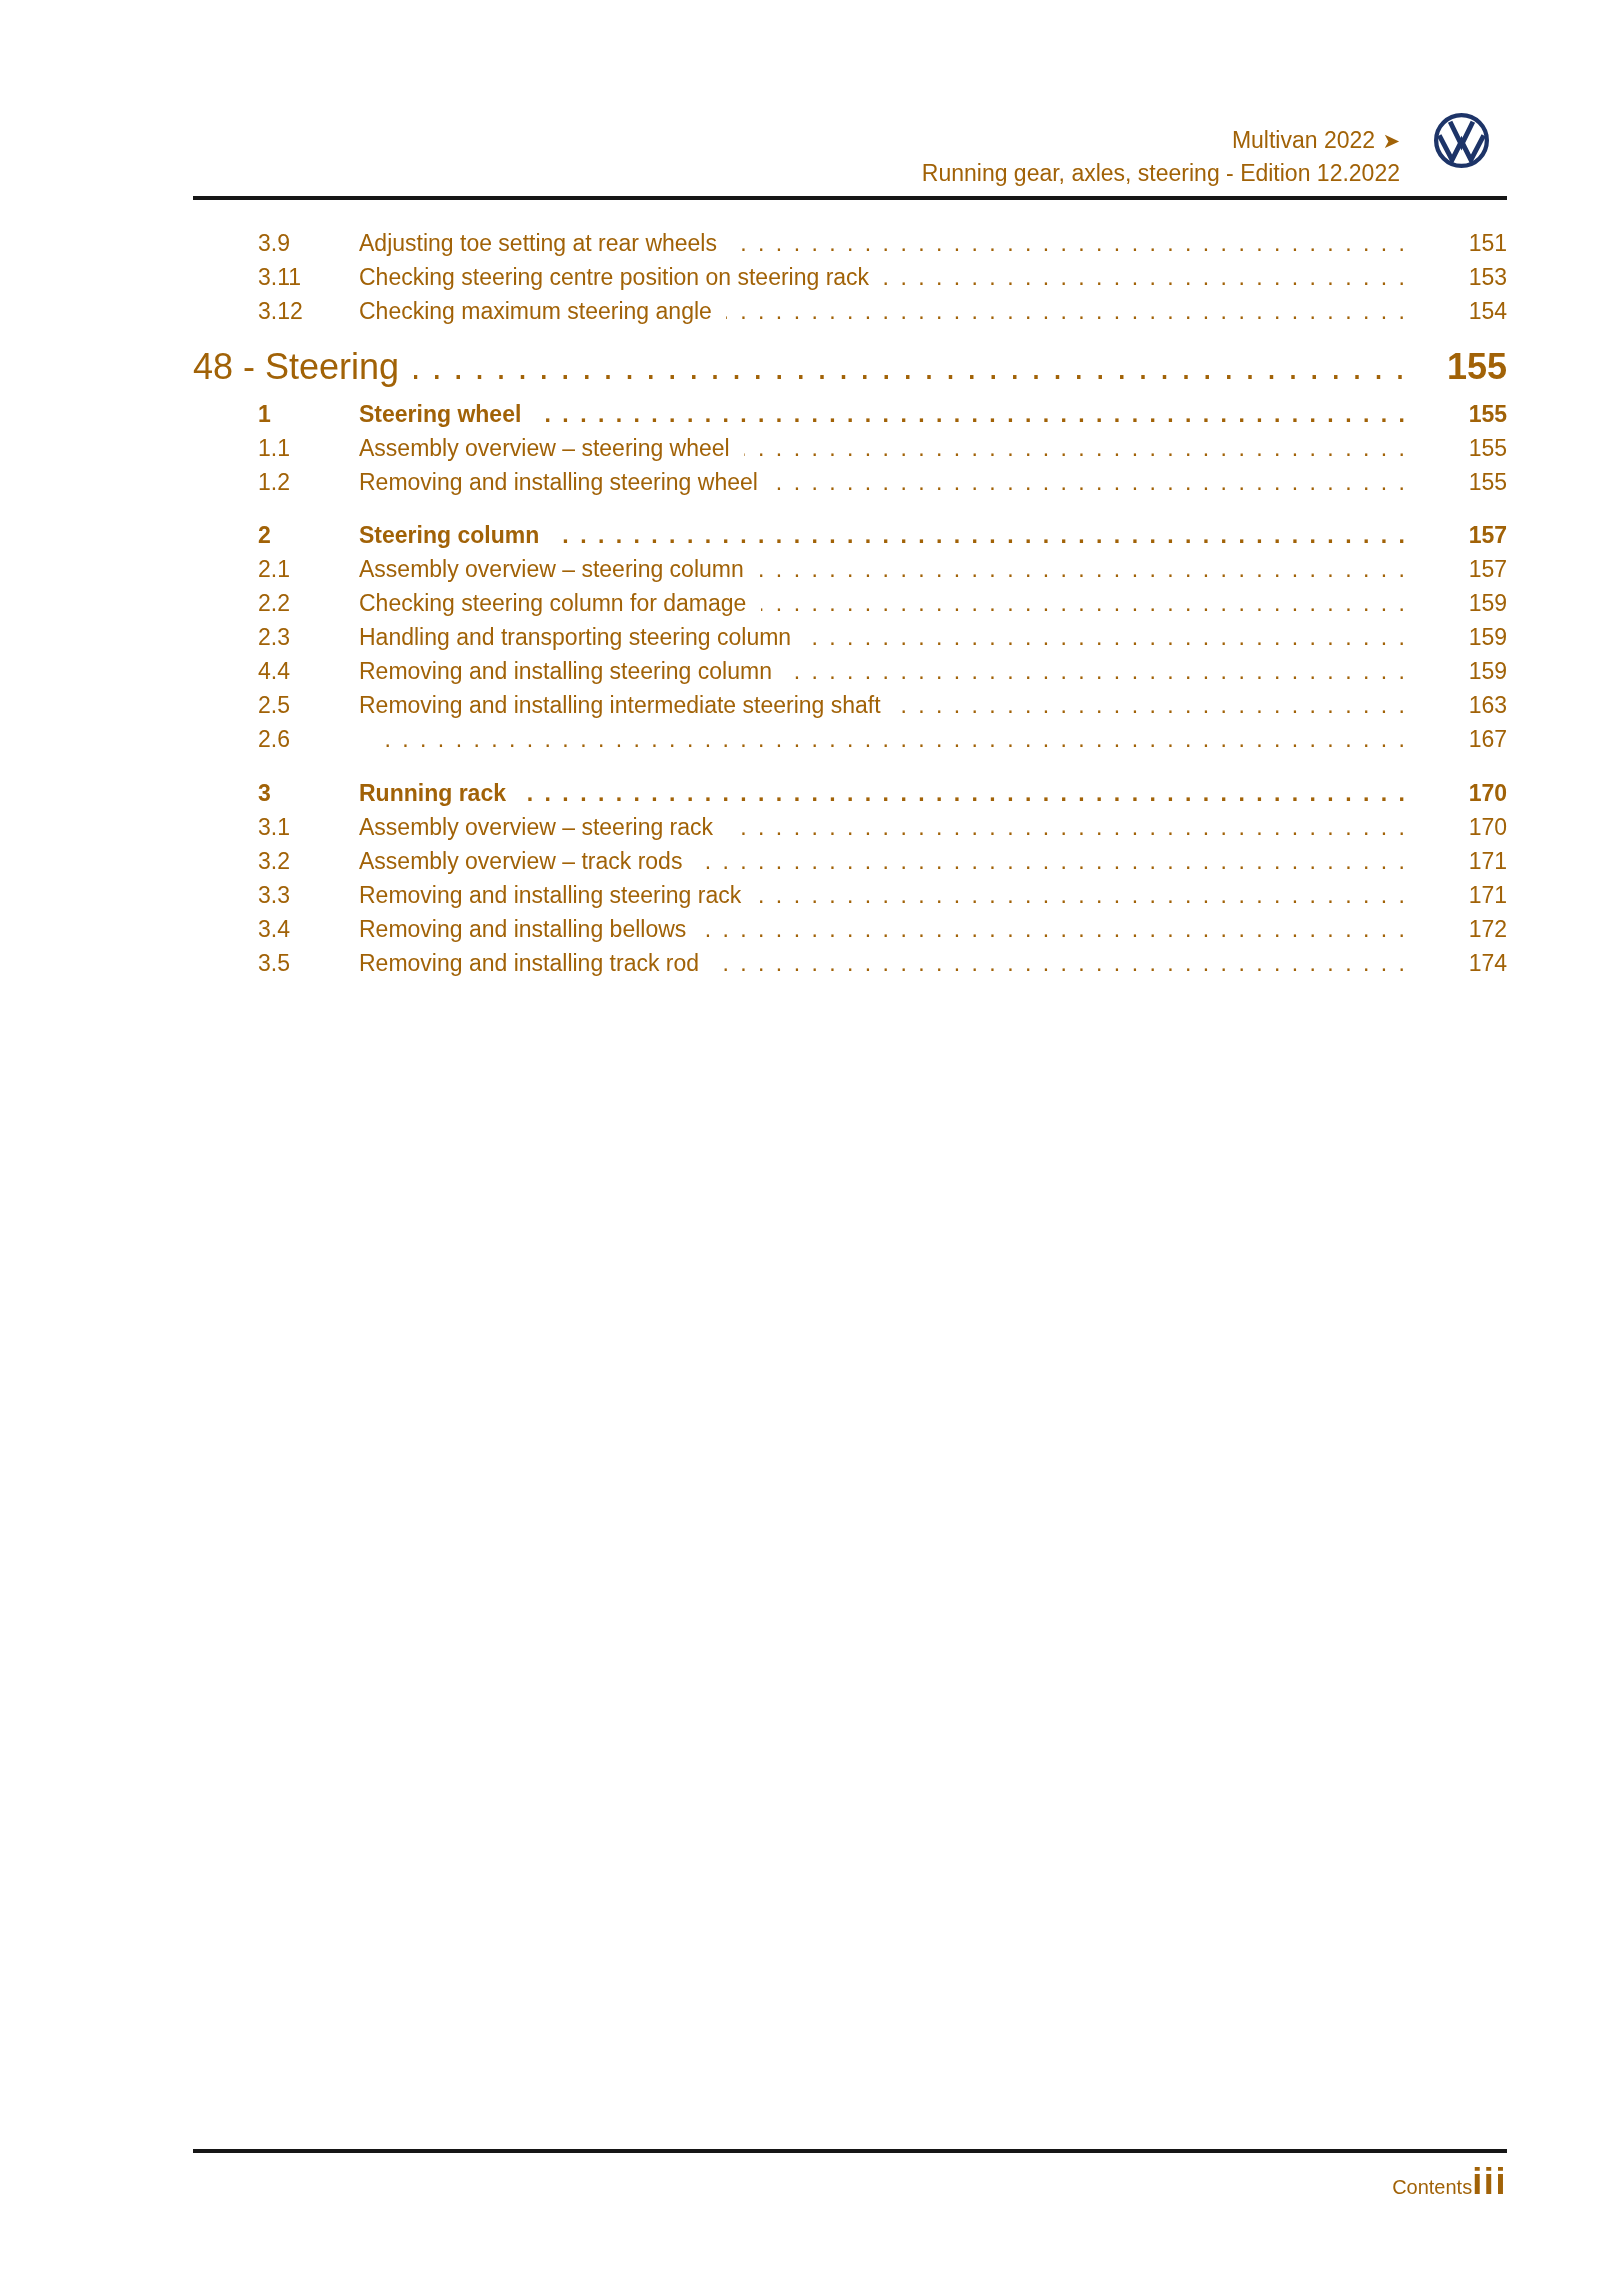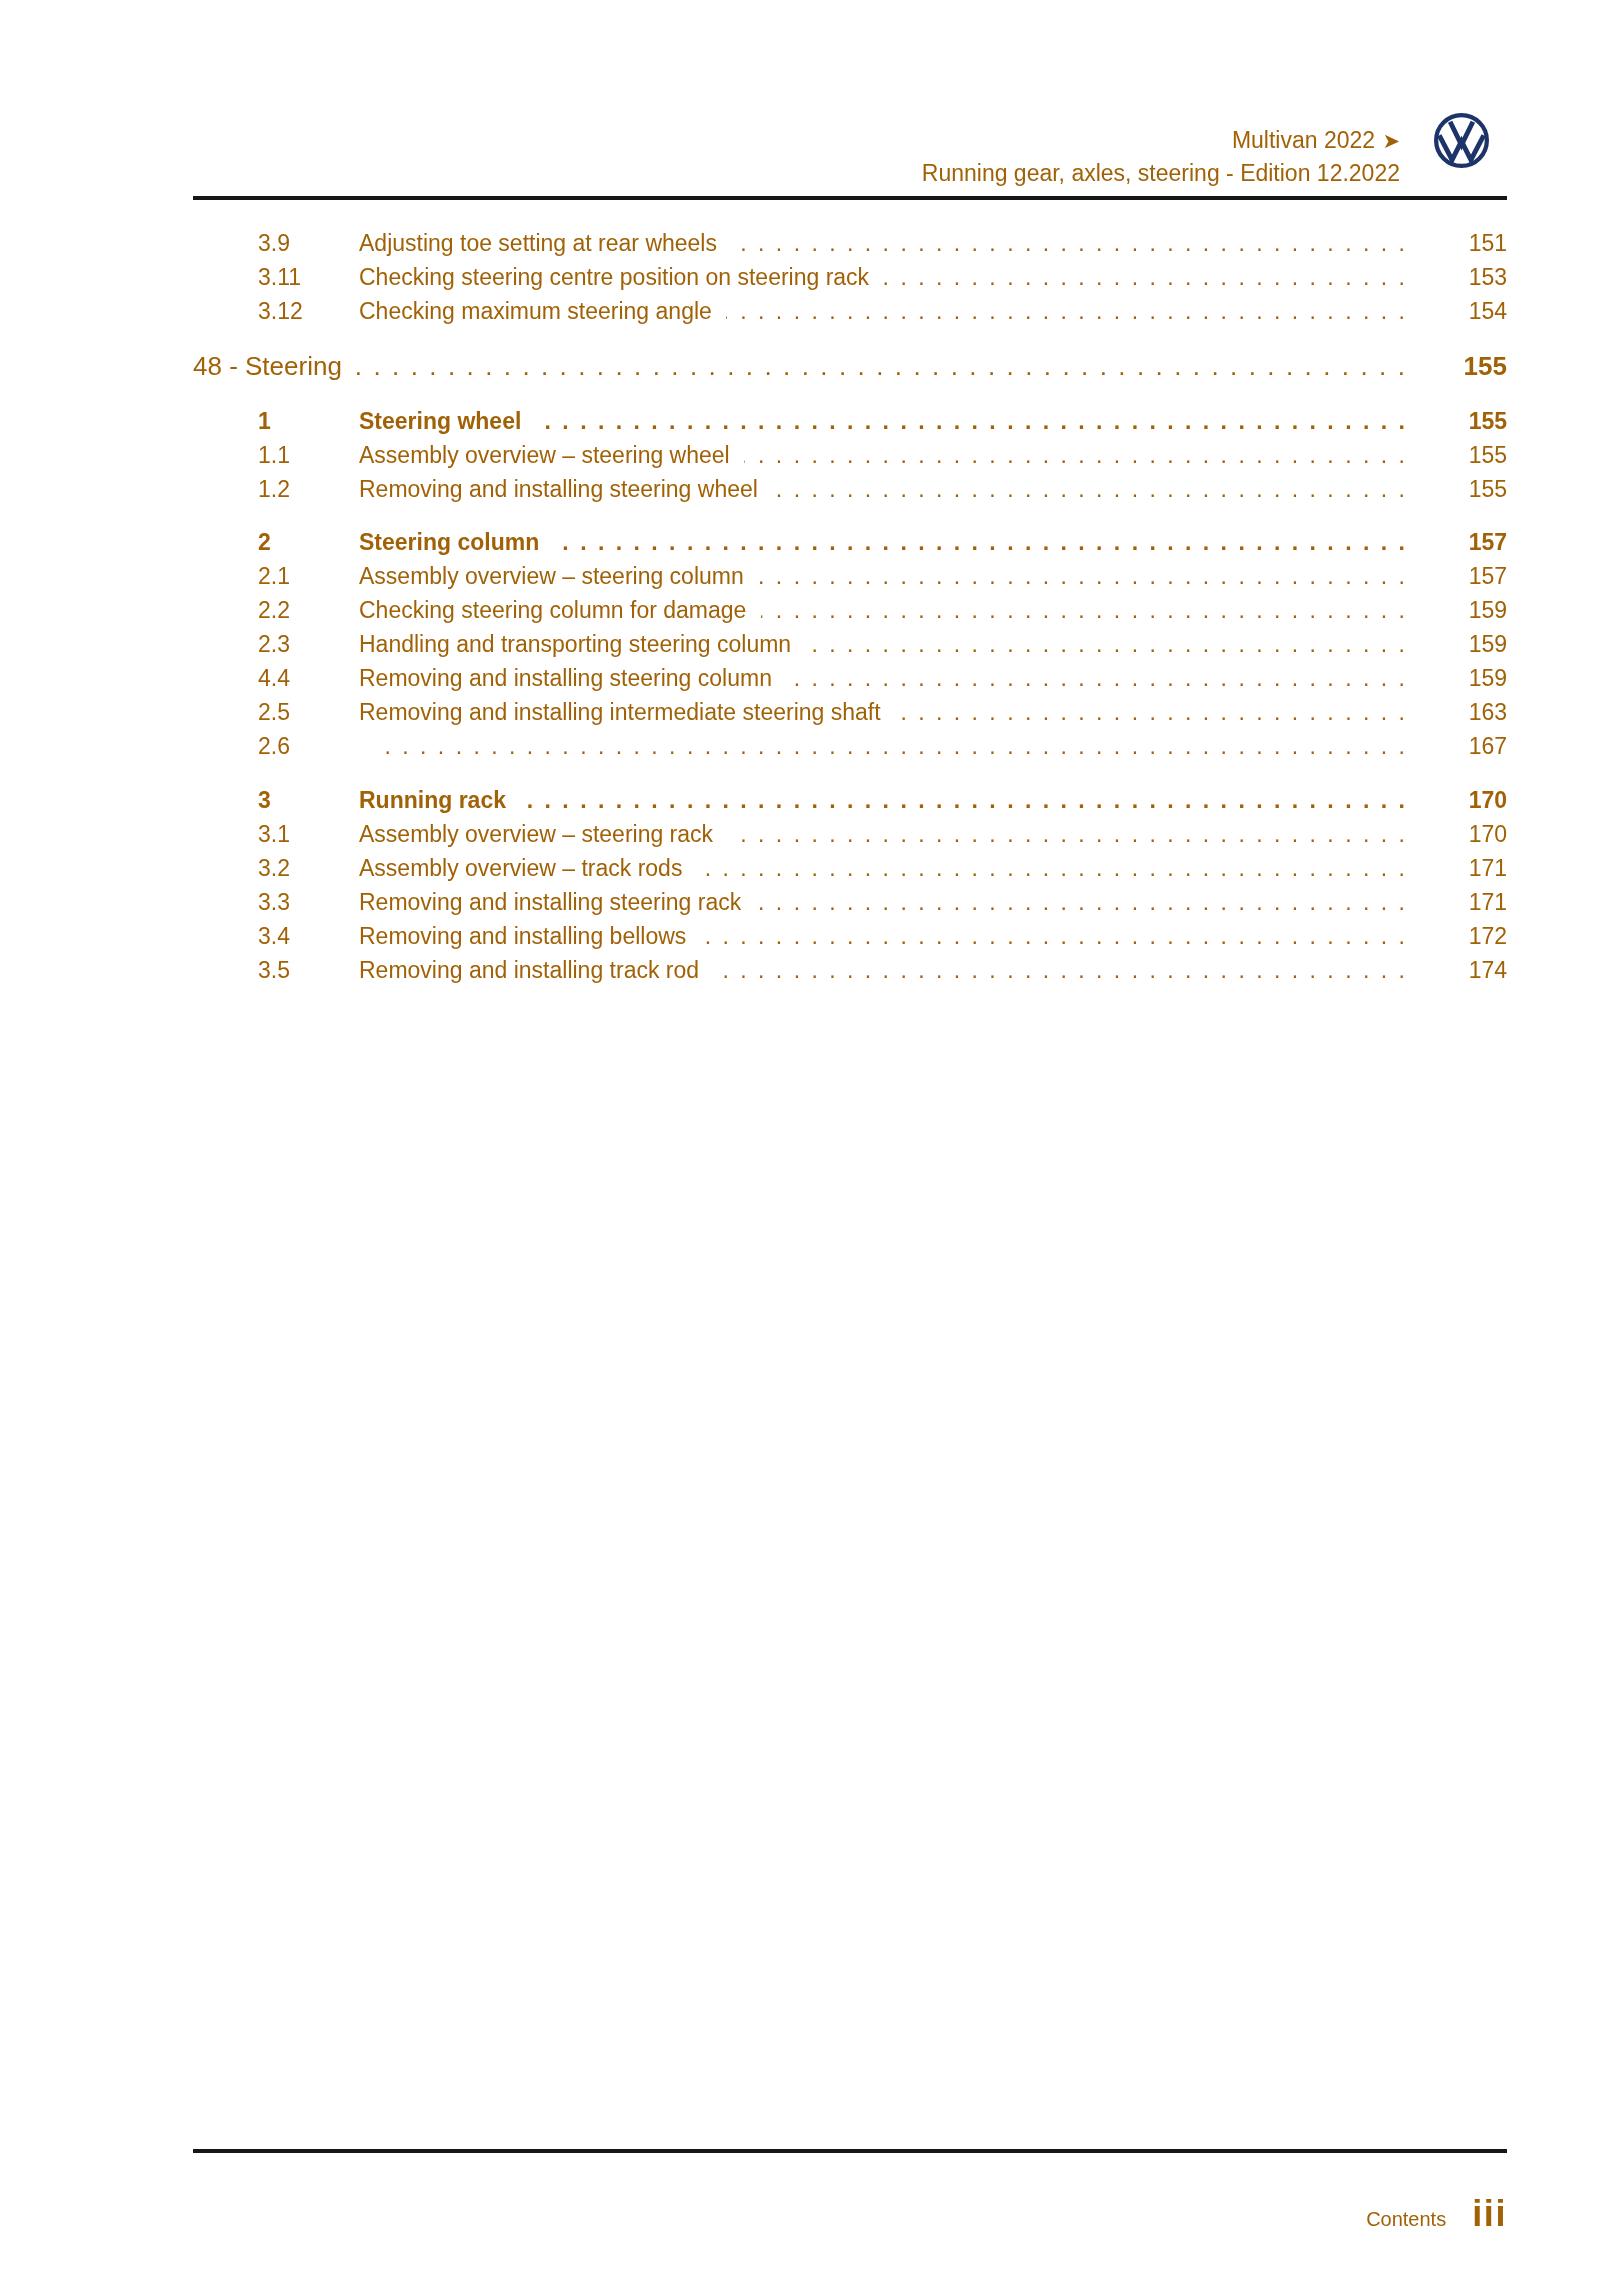--- a/index.html
+++ b/index.html
@@ -77,40 +77,38 @@
   .toc-row .pg{
     flex:none;
     width:81px;
     text-align:right;
   }
   .toc-row.section{
     font-weight:700;
     margin-top:19.5px;
   }
   .toc-row.chapter{
-    font-size:26px;
+    font-size:36px;
     height:37px;
     line-height:37px;
     margin-top:19.5px;
-    margin-bottom:19px;
+    margin-bottom:12px;
   }
   .toc-row.chapter .pg{font-weight:700;}
   .toc-row.chapter + .toc-row.section{margin-top:6.5px;}
 
   
   .footer{
     position:absolute;
     top:2161px;left:193px;
     width:1314px;
     display:flex;
     justify-content:flex-end;
     align-items:baseline;
-    gap:26px;
-    white-space:nowrap;
-    margin-top:32px;
+    white-space:nowrap;
   }
   .footer .footer-label{font-size:20px;}
   .footer .folio{font-size:36px;font-weight:700;letter-spacing:1.6px;}
 </style>
 </head>
 <body>
 
 <div class="page">
 
   <div class="header-text">

